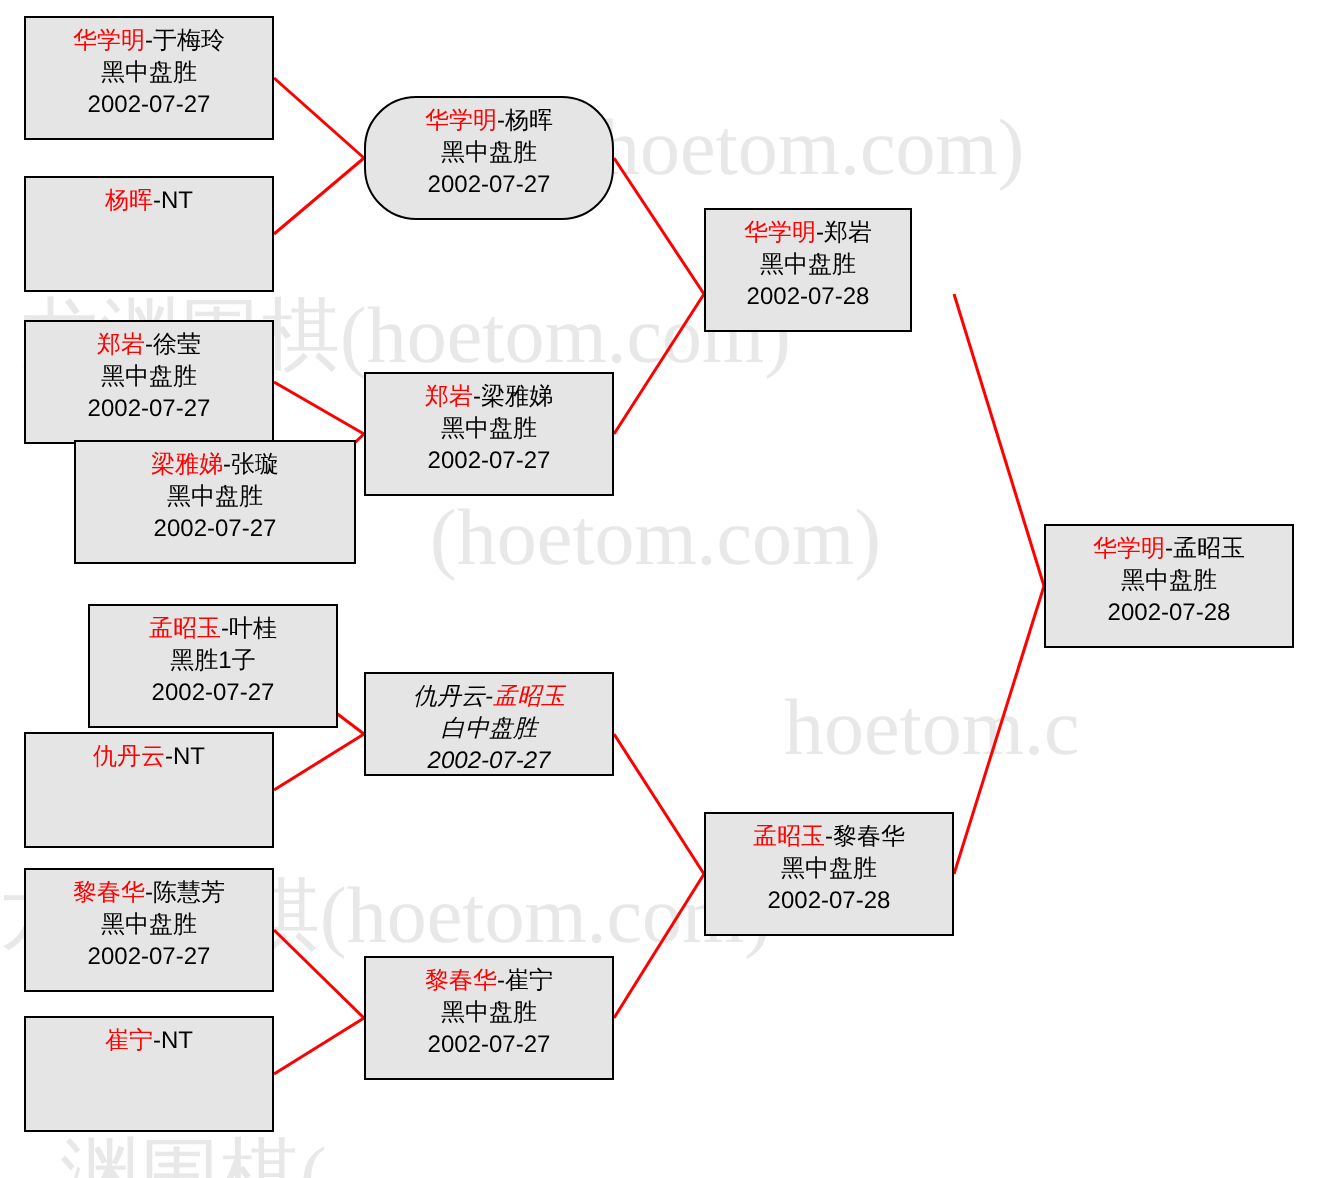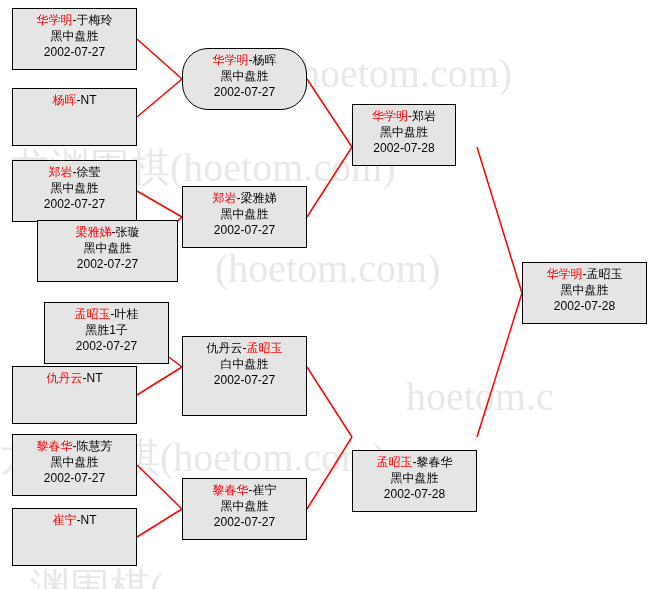--- a/index.html
+++ b/index.html
@@ -43,21 +43,21 @@
   .blk{color:#000000;}
 </style>
 </head>
 <body>
 
 <div id="stage">
   <div id="watermarks">
       <div class="watermark" style="left: 300px; top: 50px;">hoetom.com)</div>
       <div class="watermark" style="left: 10px; top: 140px;">龙渊围棋(hoetom.com)</div>
       <div class="watermark" style="left: 215px; top: 245px;">(hoetom.com)</div>
-      <div class="watermark" style="left: 406px; top: 340px; margin-top: 33px;">hoetom.c</div>
+      <div class="watermark" style="left: 392px; top: 340px;">hoetom.c</div>
       <div class="watermark" style="left: 0px; top: 430px;">龙渊围棋(hoetom.com)</div>
       <div class="watermark" style="left: 30px; top: 560px;">渊围棋(</div>
     </div>
   <svg class="lines" viewBox="0 0 660 589">
 
     <polyline points="137,39 182,79" stroke="#ff0000" stroke-width="1.5" fill="none"></polyline>
     <polyline points="137,117 182,79" stroke="#ff0000" stroke-width="1.5" fill="none"></polyline>
 
     <polyline points="137,191 182,217" stroke="#ff0000" stroke-width="1.5" fill="none"></polyline>
     <polyline points="137,259 182,217" stroke="#ff0000" stroke-width="1.5" fill="none"></polyline>
@@ -114,36 +114,36 @@
       <div class="node" style="left: 182px; top: 48px; width: 125px; height: 62px; border-radius: 26px;">
         <span class="ln"><span class="red">华学明</span><span class="blk">-</span><span class="blk">杨晖</span></span>
         <span class="ln blk">黑中盘胜</span>
         <span class="ln blk">2002-07-27</span>
       </div>
       <div class="node" style="left: 182px; top: 186px; width: 125px; height: 62px;">
         <span class="ln"><span class="red">郑岩</span><span class="blk">-</span><span class="blk">梁雅娣</span></span>
         <span class="ln blk">黑中盘胜</span>
         <span class="ln blk">2002-07-27</span>
       </div>
-      <div class="node" style="left: 182px; top: 336px; width: 125px; height: 80px;">
+      <div class="node" style="left: 182px; top: 336px; width: 125px; height: 52px; font-style: italic;">
         <span class="ln"><span class="blk">仇丹云</span><span class="blk">-</span><span class="red">孟昭玉</span></span>
         <span class="ln blk">白中盘胜</span>
         <span class="ln blk">2002-07-27</span>
       </div>
       <div class="node" style="left: 182px; top: 478px; width: 125px; height: 62px; text-align: center;">
         <span class="ln"><span class="red">黎春华</span><span class="blk">-</span><span class="blk">崔宁</span></span>
         <span class="ln blk">黑中盘胜</span>
         <span class="ln blk">2002-07-27</span>
       </div>
       <div class="node" style="left: 352px; top: 104px; width: 104px; height: 62px;">
         <span class="ln"><span class="red">华学明</span><span class="blk">-</span><span class="blk">郑岩</span></span>
         <span class="ln blk">黑中盘胜</span>
         <span class="ln blk">2002-07-28</span>
       </div>
-      <div class="node" style="left: 352px; top: 406px; width: 125px; height: 62px; margin-top: 44px;">
+      <div class="node" style="left: 352px; top: 406px; width: 125px; height: 62px;">
         <span class="ln"><span class="red">孟昭玉</span><span class="blk">-</span><span class="blk">黎春华</span></span>
         <span class="ln blk">黑中盘胜</span>
         <span class="ln blk">2002-07-28</span>
       </div>
       <div class="node" style="left: 522px; top: 262px; width: 125px; height: 62px;">
         <span class="ln"><span class="red">华学明</span><span class="blk">-</span><span class="blk">孟昭玉</span></span>
         <span class="ln blk">黑中盘胜</span>
         <span class="ln blk">2002-07-28</span>
       </div>
     </div>

